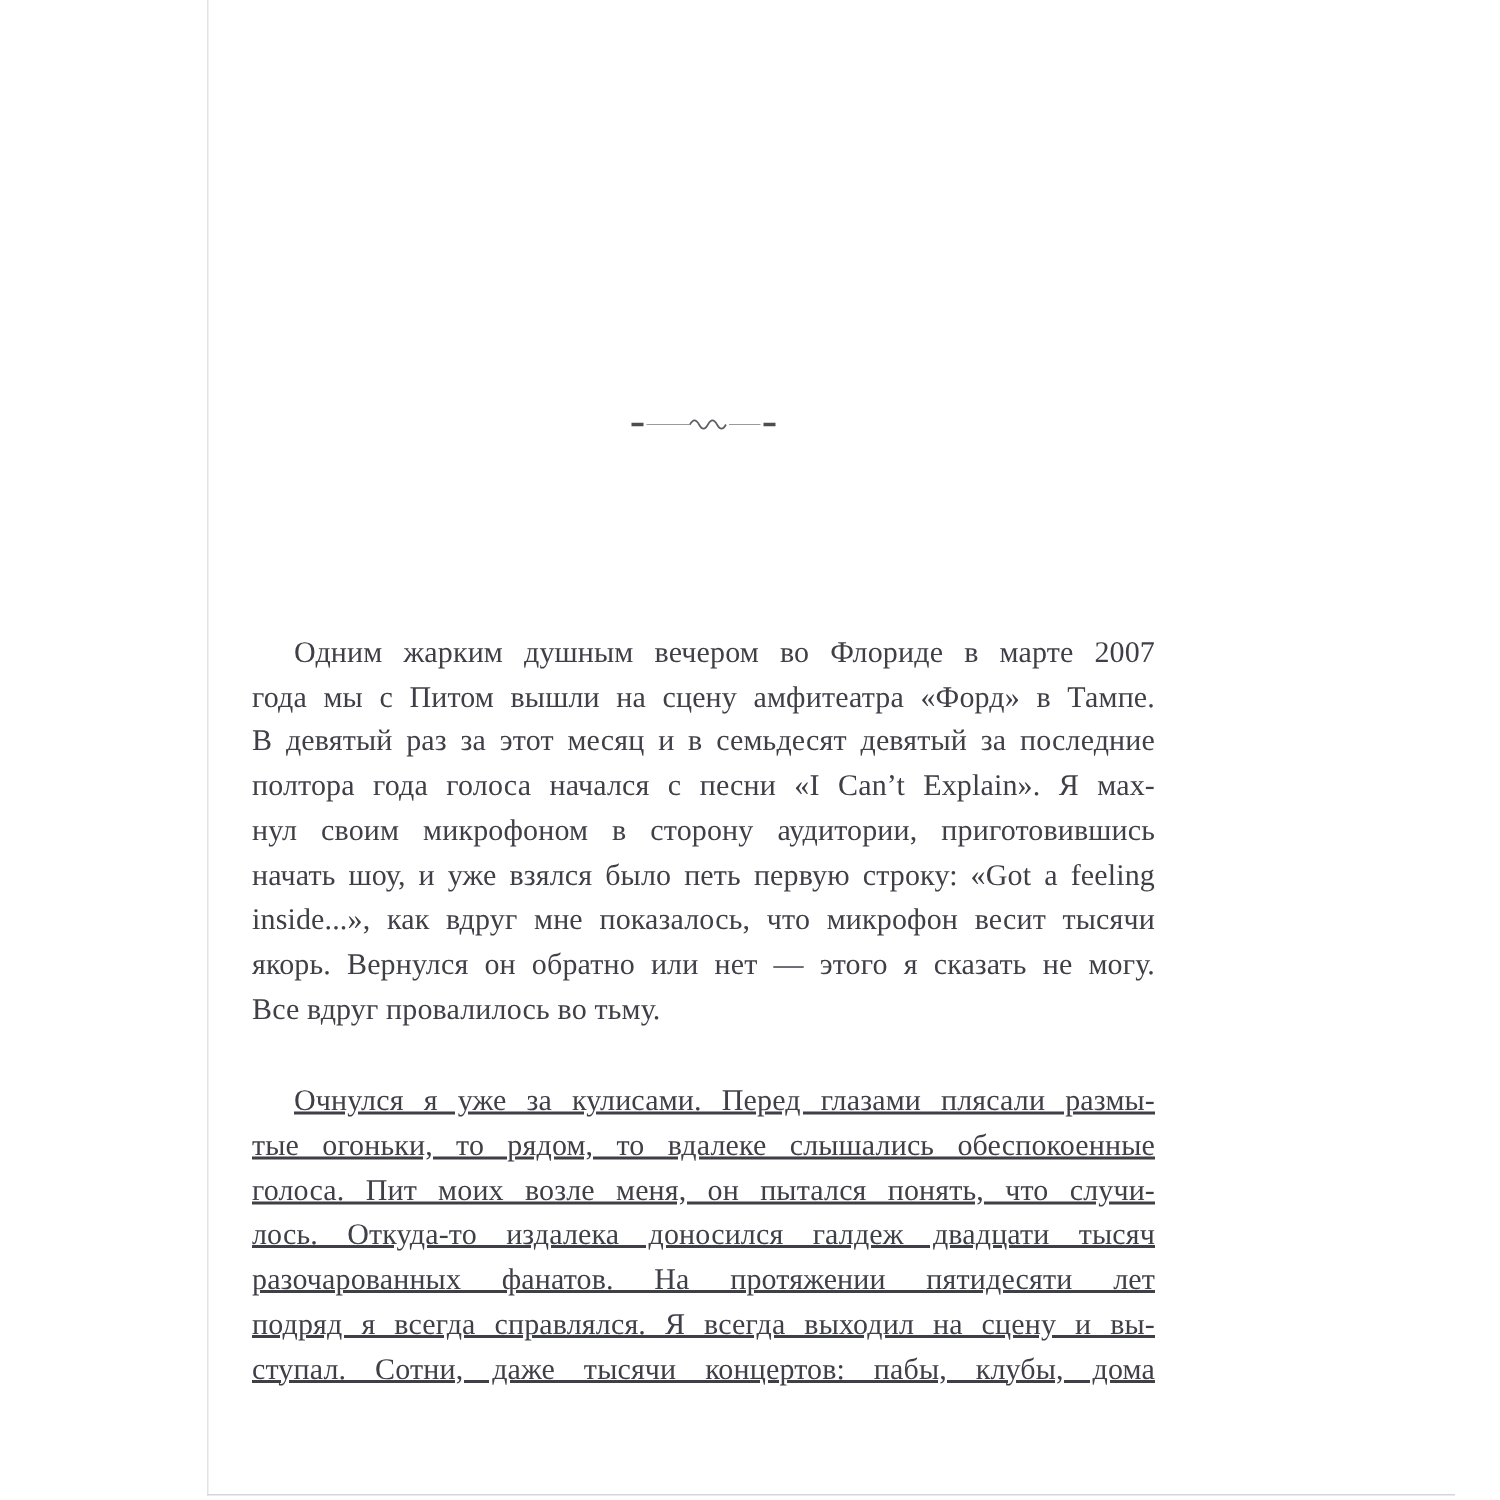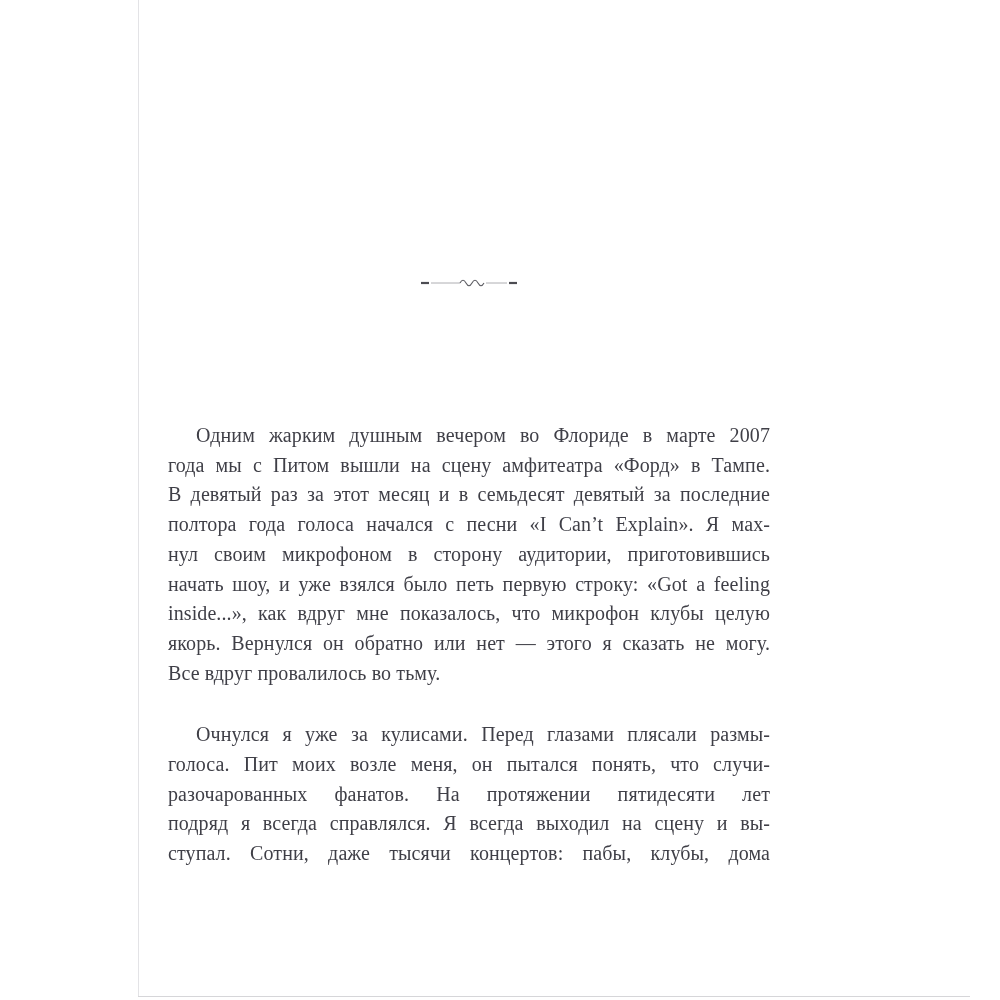--- a/index.html
+++ b/index.html
@@ -48,21 +48,21 @@
     left: 168px;
     top: 421px;
     width: 602px;
     color: #3f3f47;
     font-size: 20px;
     line-height: 29.7px;
     filter: blur(0.35px);
     letter-spacing: 0.1px;
   }
   .paragraph { margin: 0; }
-  .paragraph + .paragraph { margin-top: 32px; }
+  .paragraph + .paragraph { margin-top: 32px; text-decoration: underline; }
   .line {
     text-align: justify;
     text-align-last: justify;
     white-space: normal;
   }
   .line.flush {
     text-align: center;
     text-align-last: left;
   }
   .line.indent {
@@ -88,26 +88,28 @@
   </div>
 
   <div class="textblock" id="textblock">
       <div class="paragraph">
         <div class="line indent">Одним жарким душным вечером во Флориде в марте 2007</div>
         <div class="line">года мы с Питом вышли на сцену амфитеатра «Форд» в Тампе.</div>
         <div class="line">В девятый раз за этот месяц и в семьдесят девятый за последние</div>
         <div class="line">полтора года голоса начался с песни «I Can’t Explain». Я мах-</div>
         <div class="line">нул своим микрофоном в сторону аудитории, приготовившись</div>
         <div class="line">начать шоу, и уже взялся было петь первую строку: «Got a feeling</div>
-        <div class="line">inside...», как вдруг мне показалось, что микрофон клубы целую</div>
+        <div class="line">inside...», как вдруг мне показалось, что микрофон весит тысячи</div>
         <div class="line">якорь. Вернулся он обратно или нет — этого я сказать не могу.</div>
         <div class="line flush">Все вдруг провалилось во тьму.</div>
       </div>
       <div class="paragraph">
         <div class="line indent">Очнулся я уже за кулисами. Перед глазами плясали размы-</div>
+        <div class="line">тые огоньки, то рядом, то вдалеке слышались обеспокоенные</div>
         <div class="line">голоса. Пит моих возле меня, он пытался понять, что случи-</div>
+        <div class="line">лось. Откуда-то издалека доносился галдеж двадцати тысяч</div>
         <div class="line">разочарованных фанатов. На протяжении пятидесяти лет</div>
         <div class="line">подряд я всегда справлялся. Я всегда выходил на сцену и вы-</div>
         <div class="line">ступал. Сотни, даже тысячи концертов: пабы, клубы, дома</div>
       </div>
     </div>
 
 </div>
 
 </body></html>

